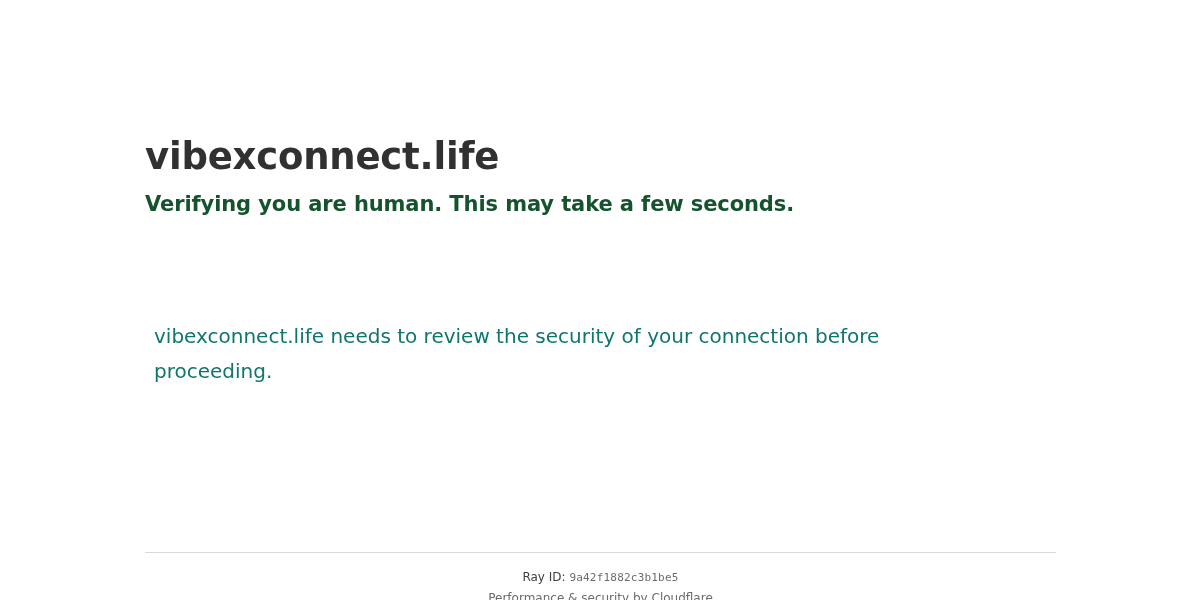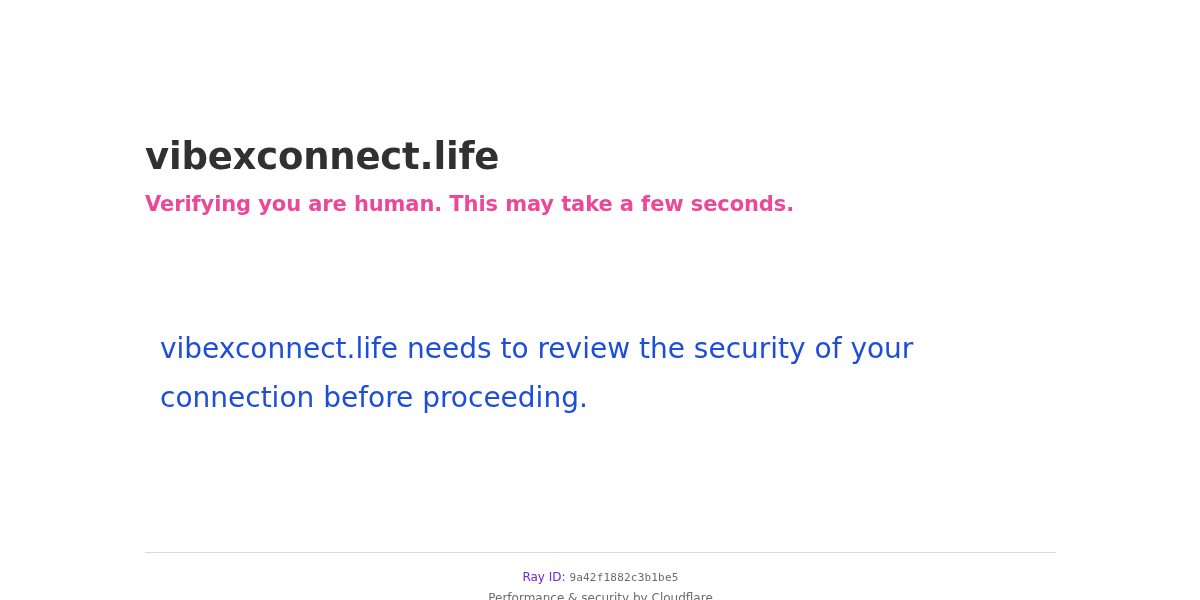--- a/index.html
+++ b/index.html
@@ -37,35 +37,35 @@
     color: #313131;
     letter-spacing: -0.2px;
   }
 
   .challenge-subheading {
     margin: 0;
     padding-top: 12px;
     font-size: 21px;
     font-weight: 700;
     line-height: 1.3;
-    color: #ec4899;
+    color: #14532d;
     letter-spacing: -0.1px;
   }
 
   .widget-slot {
     height: 92px;
     width: 320px;
   }
 
   .challenge-body {
-    margin: 15px;
-    font-size: 28px;
+    margin: 9px;
+    font-size: 20px;
     font-weight: 400;
     line-height: 1.72;
-    color: #1d4ed8;
+    color: #0f766e;
     max-width: 800px;
   }
 
   .footer {
     position: absolute;
     left: 145px;
     top: 552px;
     width: 911px;
   }
 
@@ -84,21 +84,21 @@
 
   .ray-line {
     font-size: 12px;
     color: #6b6b6b;
     line-height: 1.2;
     white-space: nowrap;
   }
 
   .ray-label {
     font-family: "DejaVu Sans", "Liberation Sans", sans-serif;
-    color: #6d28d9;
+    color: #404040;
   }
 
   .ray-value {
     font-family: "DejaVu Sans Mono", "Liberation Mono", monospace;
     color: #6b6b6b;
     font-size: 11px;
     letter-spacing: 0.2px;
   }
 
   .attribution-line {

